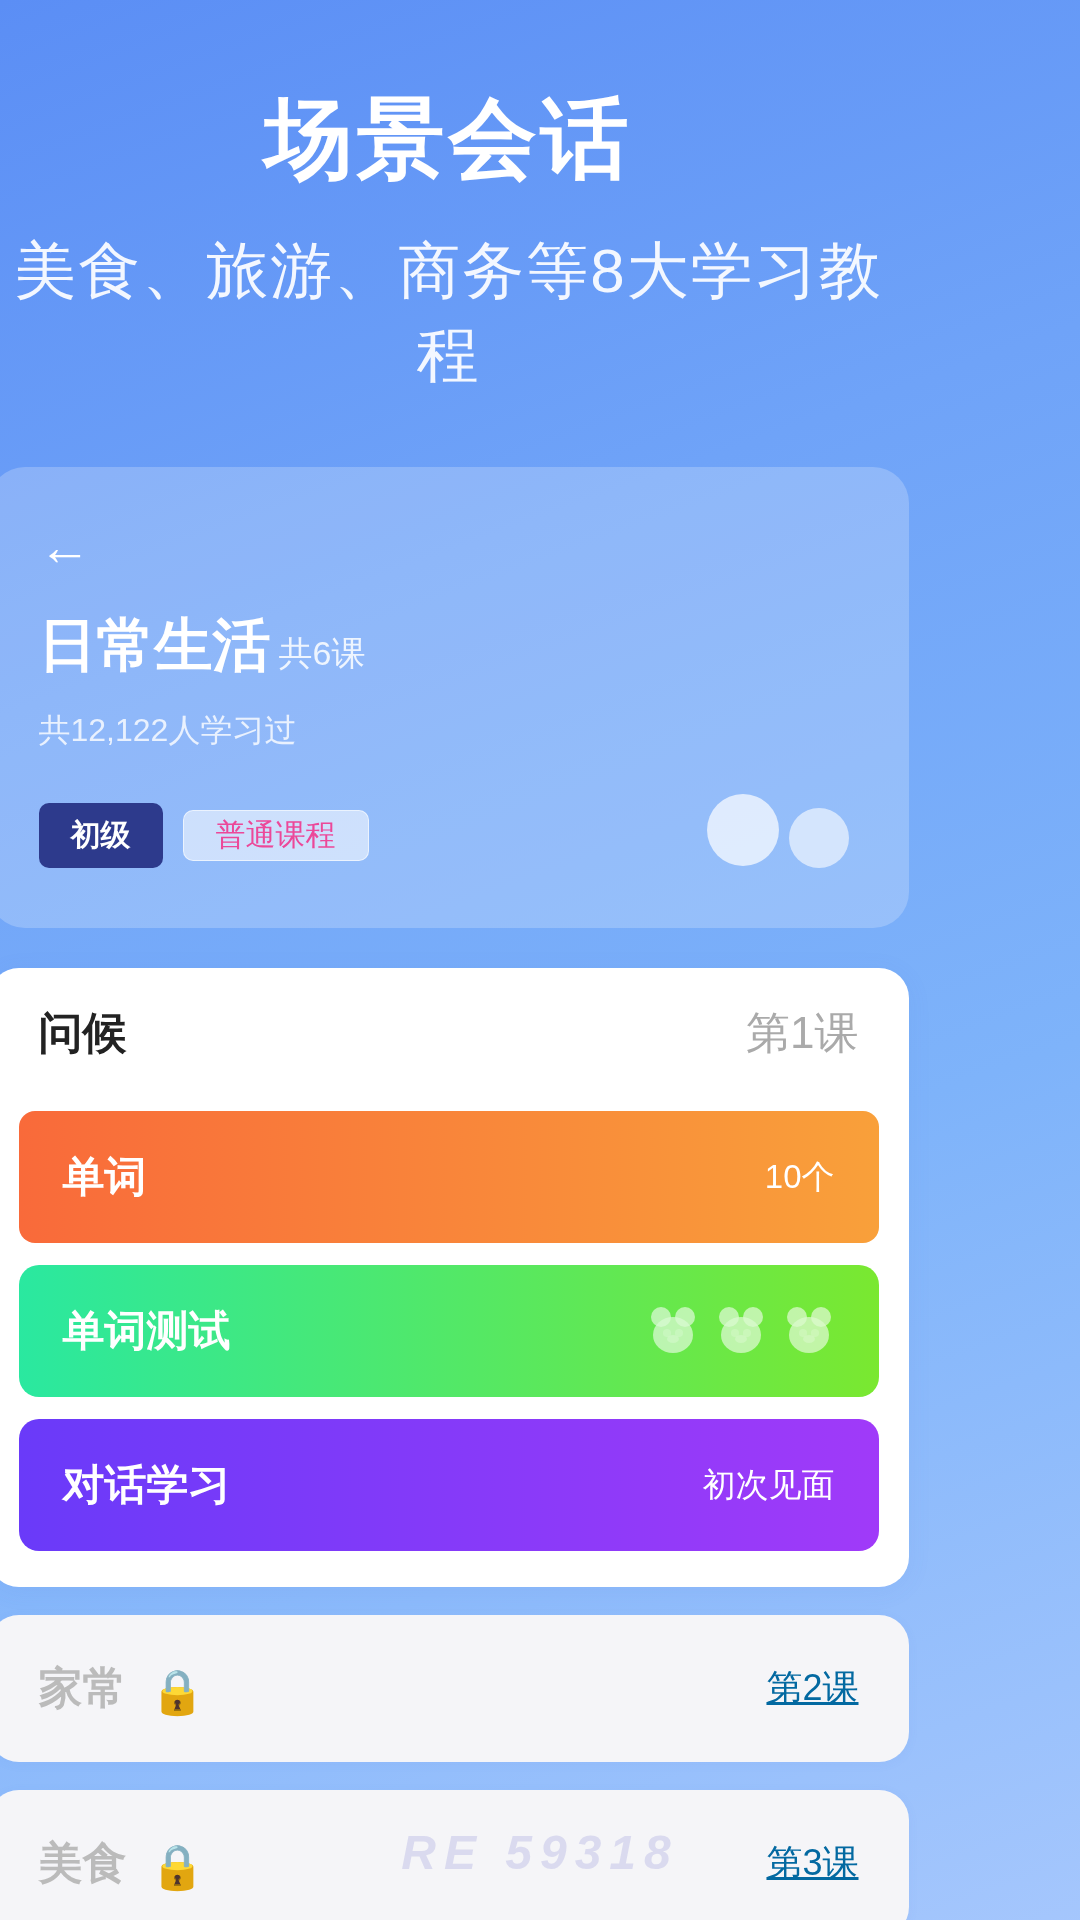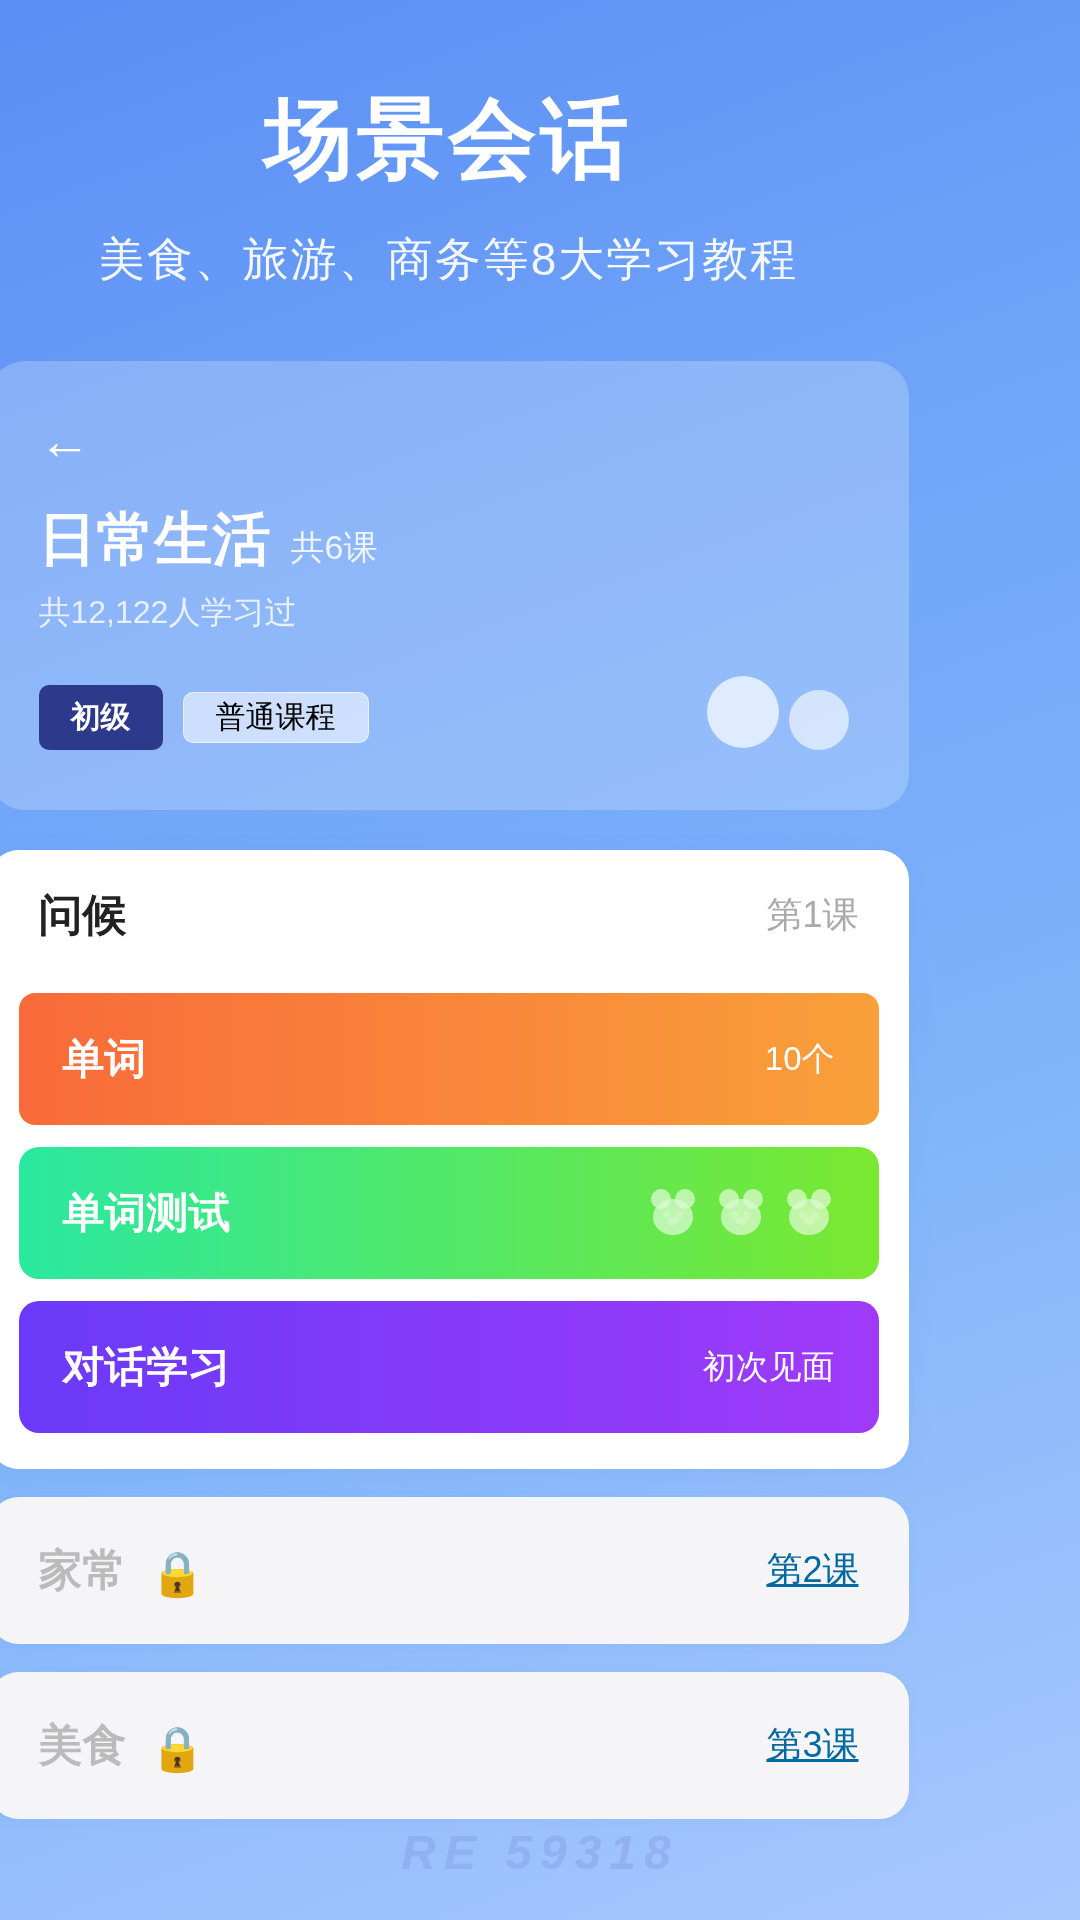--- a/index.html
+++ b/index.html
@@ -31,21 +31,21 @@
     }
 
     .header-title {
       font-size: 88px;
       font-weight: 900;
       color: #fff;
       letter-spacing: 4px;
     }
 
     .header-subtitle {
-      font-size: 46px;
+      font-size: 62px;
       font-weight: 400;
       color: rgba(255,255,255,0.92);
       margin-top: 30px;
       letter-spacing: 2px;
     }
 
     
     .card-outer {
       width: 920px;
       background: rgba(255,255,255,0.22);
@@ -59,22 +59,22 @@
       font-size: 52px;
       color: #fff;
       cursor: pointer;
       display: inline-block;
       margin-bottom: 30px;
     }
 
     .course-title-row {
       display: flex;
       align-items: baseline;
-      gap: 20px;
-      margin-bottom: 12px;
+      gap: 8px;
+      margin-bottom: 24px;
     }
 
     .course-title {
       font-size: 58px;
       font-weight: 700;
       color: #fff;
     }
 
     .course-count {
       font-size: 34px;
@@ -99,21 +99,21 @@
       background: #2d3a8c;
       color: #fff;
       font-size: 30px;
       font-weight: 600;
       padding: 12px 32px;
       border-radius: 10px;
     }
 
     .badge-secondary {
       background: rgba(255,255,255,0.55);
-      color: #000000;
+      color: #ec4899;
       font-size: 30px;
       font-weight: 500;
       padding: 4px 32px;
       border-radius: 10px;
       border: 1px solid rgba(255,255,255,0.6);
     }
 
     
     .avatar-deco {
       position: absolute;
@@ -163,21 +163,21 @@
       padding: 36px 50px 48px 50px;
     }
 
     .lesson-card-title {
       font-size: 44px;
       font-weight: 700;
       color: #222;
     }
 
     .lesson-number {
-      font-size: 36px;
+      font-size: 44px;
       color: #aaa;
     }
 
     
     .lesson-items {
       display: flex;
       flex-direction: column;
       gap: 0;
       padding: 0 30px 36px 30px;
     }

